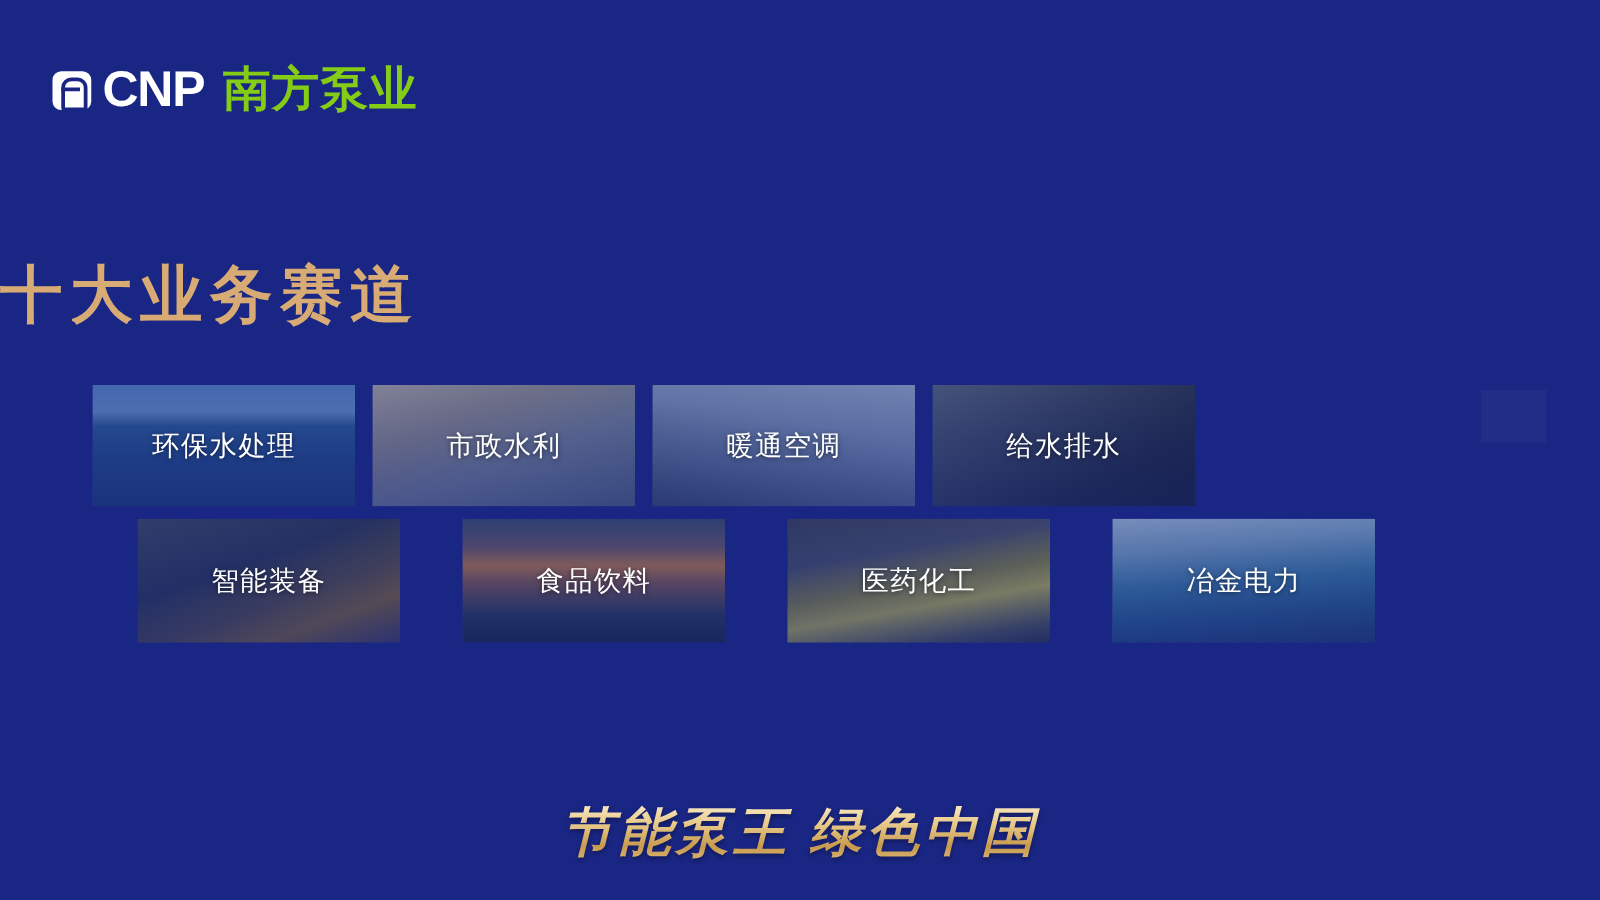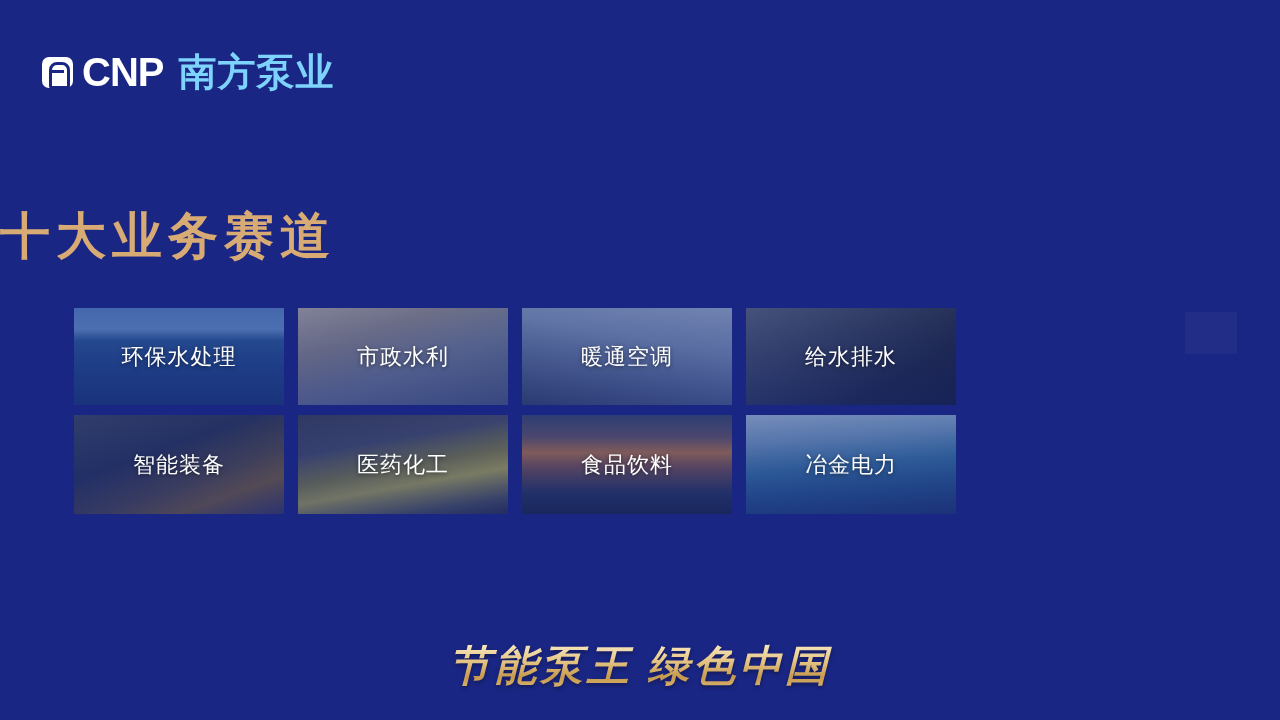--- a/index.html
+++ b/index.html
@@ -44,21 +44,21 @@
     background:#1a2684;
   }
   .logo-cnp {
     color:#ffffff;
     font-size:40px;
     font-weight:bold;
     letter-spacing:-1px;
     line-height:1;
   }
   .logo-cn {
-    color:#7dd3fc;
+    color:#84cc16;
     font-size:38px;
     font-weight:bold;
     letter-spacing:1px;
     line-height:1;
     margin-left:6px;
   }
 
   
   .title {
     position:absolute;
@@ -84,21 +84,21 @@
   }
   .card {
     position:relative;
     width:210px; height:97px;
     overflow:hidden;
     flex:none;
     display:flex;
     align-items:center;
     justify-content:center;
   }
-  .row2 .card { height:99px; }
+  .row2 .card { height:99px;margin-left:36px; }
 
   .card .photo {
     position:absolute;
     inset:0;
     background-size:cover;
     background-position:center;
   }
   .card .tint {
     position:absolute;
     inset:0;
@@ -233,30 +233,30 @@
       </div>
     </div>
 
     <div class="row row2">
       <div class="card">
         <span class="photo ph-robot"></span>
         <span class="tint"></span>
         <span class="label">智能装备</span>
       </div>
       <div class="card">
+        <span class="photo ph-food"></span>
+        <span class="tint"></span>
+        <span class="label">食品饮料</span>
+      </div>
+      <div class="card">
         <span class="photo ph-pharma"></span>
         <span class="tint"></span>
         <span class="label">医药化工</span>
       </div>
       <div class="card">
-        <span class="photo ph-food"></span>
-        <span class="tint"></span>
-        <span class="label">食品饮料</span>
-      </div>
-      <div class="card">
         <span class="photo ph-metal"></span>
         <span class="tint"></span>
         <span class="label">冶金电力</span>
       </div>
     </div>
 
   </div>
 
   <div class="ghost"></div>
 

